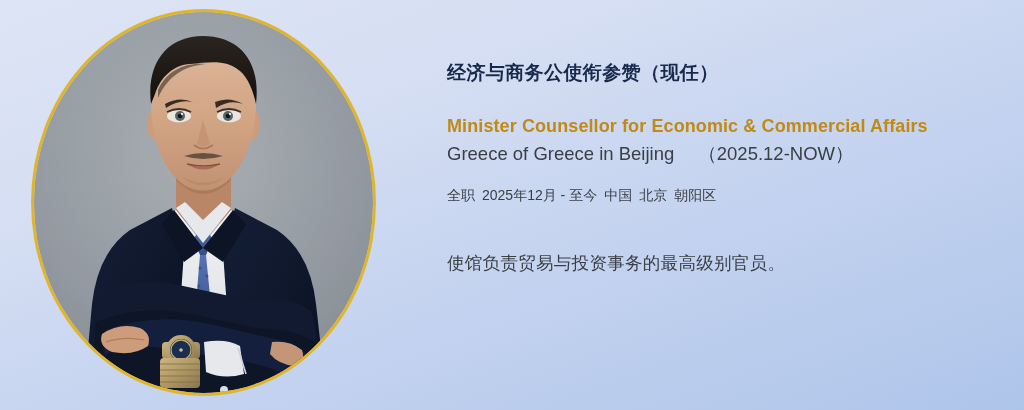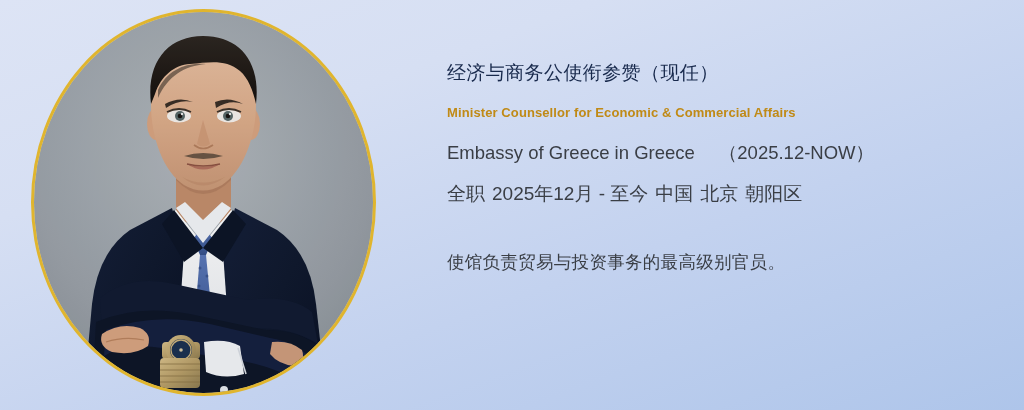--- a/index.html
+++ b/index.html
@@ -52,43 +52,42 @@
   #text-block {
     position: absolute;
     left: 447px;
     top: 58px;
     width: 560px;
   }
   .line { white-space: nowrap; }
 
   #role-title-cn {
     font-size: 19px;
-    font-weight: normal;
+    font-weight: bold;
     color: #18294c;
     letter-spacing: 0.4px;
     line-height: 30px;
-    margin-bottom: 11px;
+    margin-bottom: 24px;
   }
   #role-title-en {
-    font-size: 13px;
+    font-size: 18px;
     font-weight: bold;
     color: #c08a16;
     line-height: 28px;
     letter-spacing: 0.1px;
-    margin-bottom: 12px;
   }
   #org-line {
     font-size: 18.5px;
     color: #3a3e45;
     line-height: 28px;
     margin-bottom: 13px;
   }
   #org-line .period { margin-left: 24px; }
   #meta-line {
-    font-size: 19px;
+    font-size: 14px;
     color: #3a3e45;
     line-height: 28px;
     margin-bottom: 25px;
   }
   #meta-line span { margin-right: 7px; }
   #desc-line {
     font-size: 17.5px;
     color: #3a3e45;
     line-height: 28px;
     letter-spacing: 0.3px;
@@ -245,21 +244,21 @@
     <div id="portrait-ring"></div>
   </div>
 
   <div id="text-block">
 
     <div id="role-title-cn" class="line">经济与商务公使衔参赞（现任）</div>
 
     <div id="role-title-en" class="line">Minister Counsellor for Economic &amp; Commercial Affairs</div>
 
     <div id="org-line" class="line">
-      <span>Embassy of Greece in Greece</span><span class="period">（2025.12-NOW）</span>
+      <span>Greece of Greece in Beijing</span><span class="period">（2025.12-NOW）</span>
     </div>
 
     <div id="meta-line" class="line">
       <span>全职</span><span>2025年12月 - 至今</span><span>中国</span><span>北京</span><span>朝阳区</span>
     </div>
 
     <div id="desc-line" class="line">使馆负责贸易与投资事务的最高级别官员。</div>
 
   </div>
 </div>

